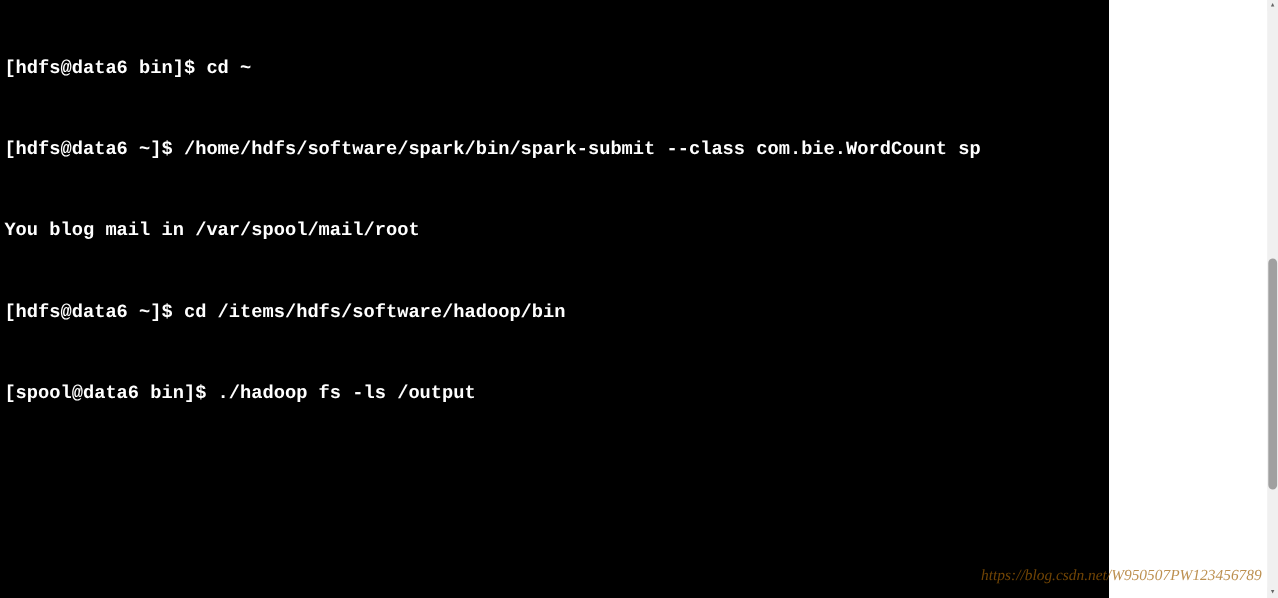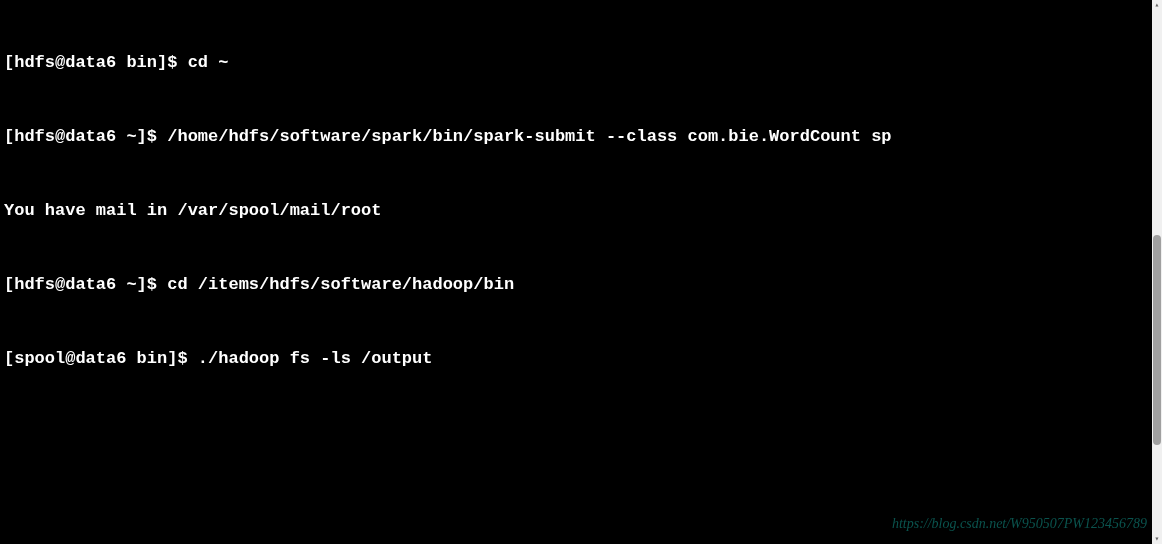--- a/index.html
+++ b/index.html
@@ -13,21 +13,21 @@
       height: 544px;
       font-family: 'Consolas', 'Monaco', 'Courier New', monospace;
       font-size: 17px;
       line-height: 1.45;
       overflow: hidden;
       position: relative;
     }
     .terminal-container {
       background: #000000;
       color: #ffffff;
-      width: 1152px;
+      width: 1008px;
       height: 544px;
       padding: 2px 4px;
       overflow-y: auto;
       white-space: pre;
     }
     .line {
       display: block;
       font-weight: bold;
     }
     .scrollbar-track {
@@ -70,35 +70,35 @@
       top: 235px;
       width: 8px;
       height: 210px;
       background: #a0a0a0;
       border-radius: 4px;
     }
     .watermark {
       position: absolute;
       right: 15px;
       bottom: 10px;
-      color: #0f766e;
+      color: #a16207;
       font-size: 14px;
       font-family: serif;
       font-style: italic;
       opacity: 0.7;
       z-index: 10;
     }
   </style>
 </head>
 <body>
 
 <div class="terminal-container">
   <span class="line">[hdfs@data6 bin]$ cd ~</span>
   <span class="line">[hdfs@data6 ~]$ /home/hdfs/software/spark/bin/spark-submit --class com.bie.WordCount sp</span>
-  <span class="line">You have mail in /var/spool/mail/root</span>
+  <span class="line">You blog mail in /var/spool/mail/root</span>
   <span class="line">[hdfs@data6 ~]$ cd /items/hdfs/software/hadoop/bin</span>
   <span class="line">[spool@data6 bin]$ ./hadoop fs -ls /output</span>
   
   
   
   
   
   
   
   

